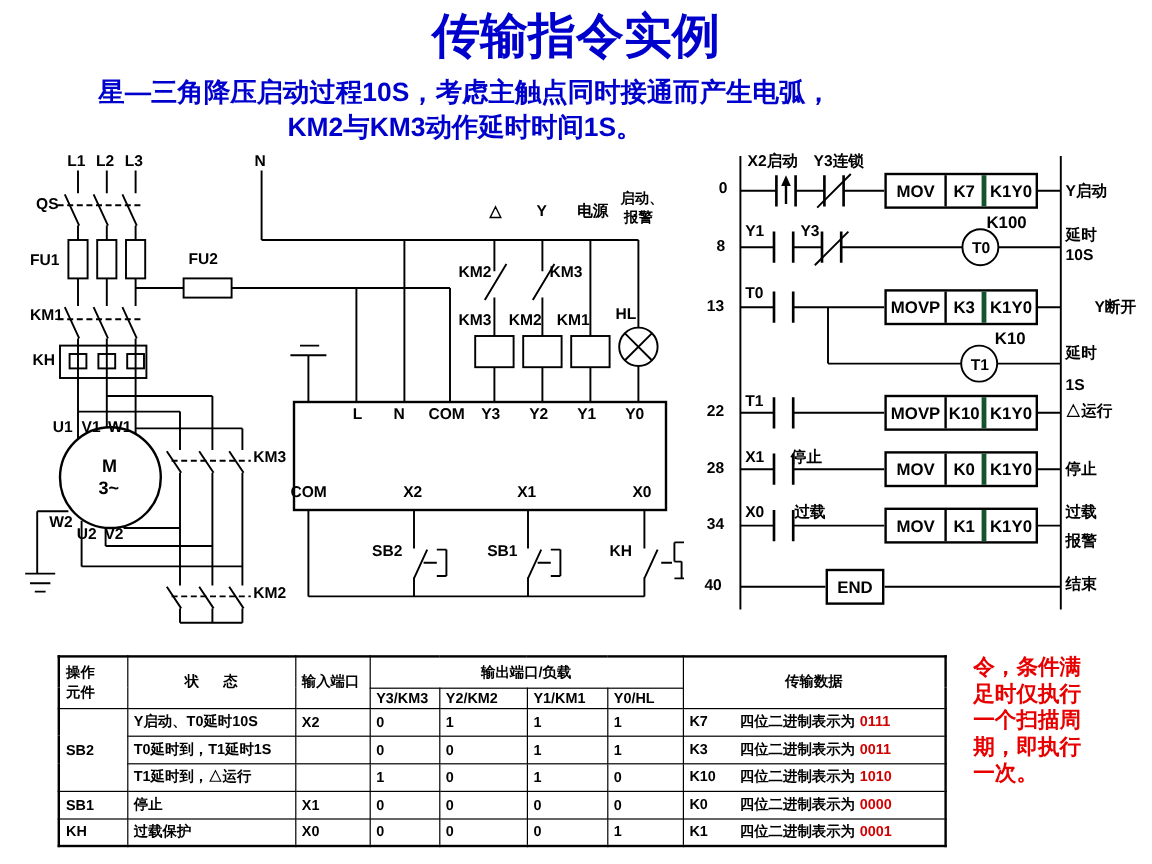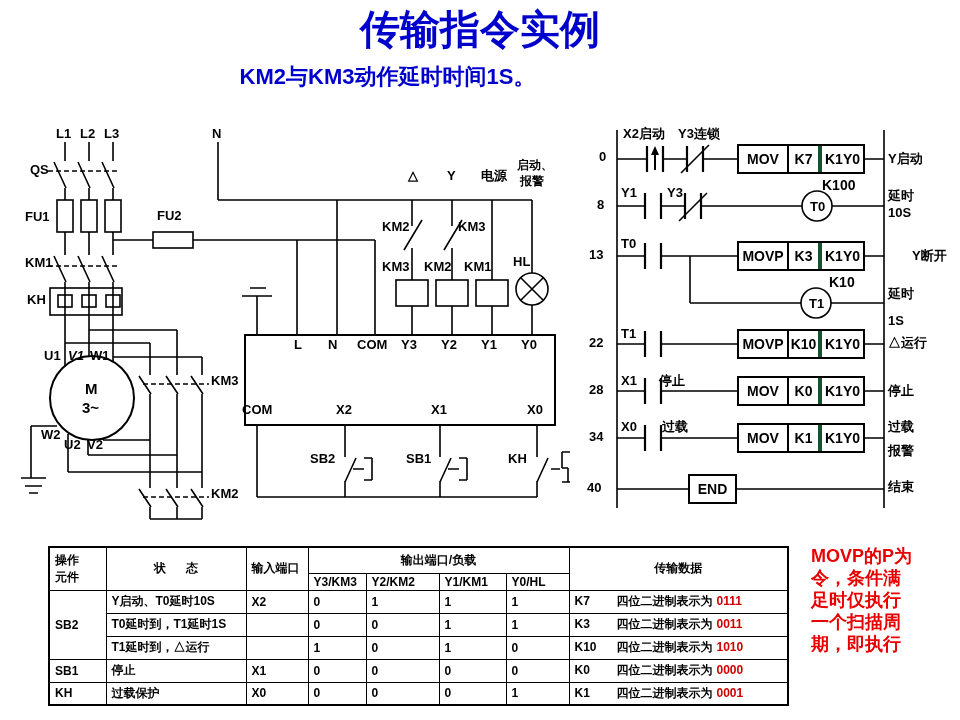--- a/index.html
+++ b/index.html
@@ -39,20 +39,21 @@
         font-size:18px;color:#E80000;line-height:22px;}
 </style>
 </head>
 <body>
 
 <div id="slide">
 
   <div id="title">传输指令实例</div>
 
   <div id="subtitle">
+    <div>星—三角降压启动过程10S，考虑主触点同时接通而产生电弧，</div>
     <div>KM2与KM3动作延时时间1S。</div>
   </div>
 
   <svg class="diagram" width="960" height="720" viewBox="0 0 960 720">
 
     <g fill="none" stroke="#000" stroke-width="1.6">
       <path d="
         M65 142 V161 M89 142 V161 M113 142 V161
         M54 162 L66 188 M78 162 L90 188 M102 162 L114 188
         M65 188 V200 M89 188 V200 M113 188 V200
@@ -138,21 +139,21 @@
       <span class="dlabel" style="left: 56px; top: 127px;">L1</span>
       <span class="dlabel" style="left: 80px; top: 127px;">L2</span>
       <span class="dlabel" style="left: 104px; top: 127px;">L3</span>
       <span class="dlabel" style="left: 212px; top: 127px;">N</span>
       <span class="dlabel" style="left: 30px; top: 163px;">QS</span>
       <span class="dlabel" style="left: 25px; top: 210px;">FU1</span>
       <span class="dlabel" style="left: 157px; top: 209px;">FU2</span>
       <span class="dlabel" style="left: 25px; top: 256px;">KM1</span>
       <span class="dlabel" style="left: 27px; top: 293px;">KH</span>
       <span class="dlabel" style="left: 44px; top: 349px;">U1</span>
-      <span class="dlabel" style="left: 68px; top: 349px; font-style: italic;">V1</span>
+      <span class="dlabel" style="left: 68px; top: 349px;">V1</span>
       <span class="dlabel" style="left: 90px; top: 349px;">W1</span>
       <span class="dlabel" style="left: 85px; top: 381px; font-size: 15px;">M</span>
       <span class="dlabel" style="left: 82px; top: 400px; font-size: 15px;">3~</span>
       <span class="dlabel" style="left: 41px; top: 428px;">W2</span>
       <span class="dlabel" style="left: 64px; top: 438px;">U2</span>
       <span class="dlabel" style="left: 87px; top: 438px;">V2</span>
       <span class="dlabel" style="left: 211px; top: 374px;">KM3</span>
       <span class="dlabel" style="left: 211px; top: 487px;">KM2</span>
       <span class="dlabel" style="left: 408px; top: 169px;">△</span>
       <span class="dlabel" style="left: 447px; top: 169px;">Y</span>
@@ -313,20 +314,20 @@
           <td>0</td>
           <td>0</td>
           <td>0</td>
           <td>1</td>
           <td><span class="kval">K1</span><span>四位二进制表示为</span><span class="bin">0001</span></td>
         </tr>
       </tbody>
   </table>
 
   <div id="note">
-      <div>MOVP的P为</div>
       <div>令，条件满</div>
       <div>足时仅执行</div>
       <div>一个扫描周</div>
       <div>期，即执行</div>
+      <div>一次。</div>
     </div>
 
 </div>
 
 </body></html>

